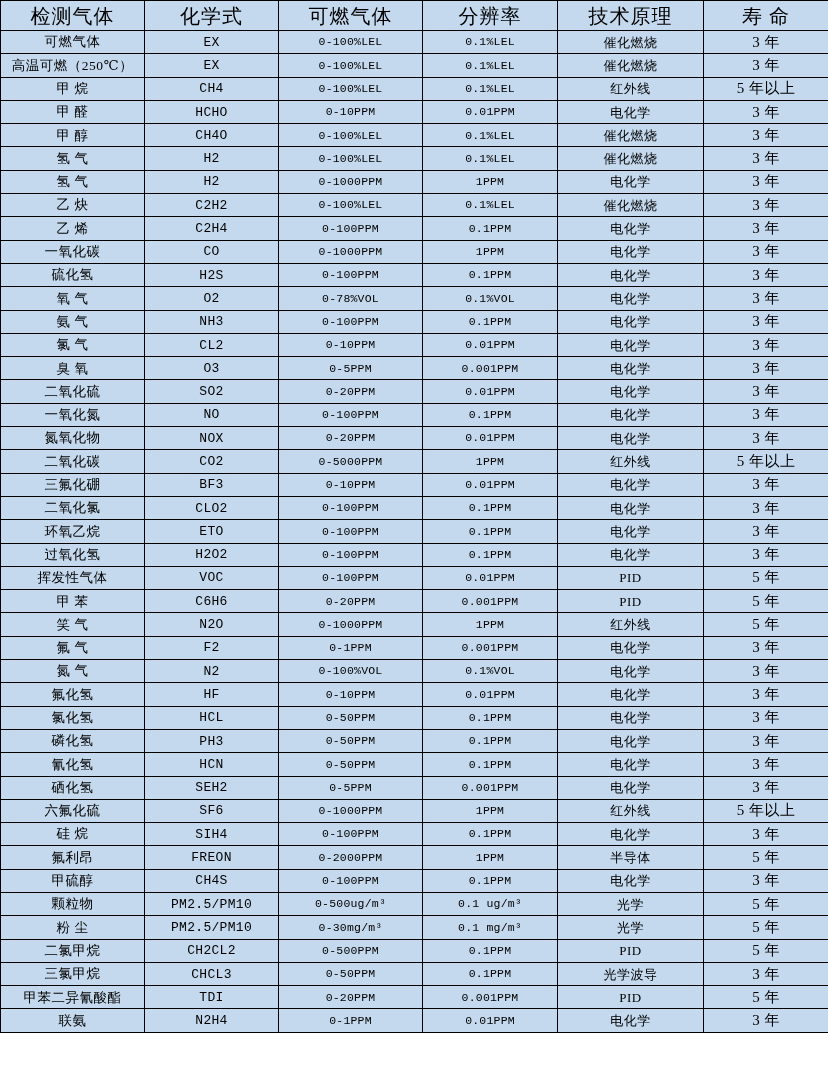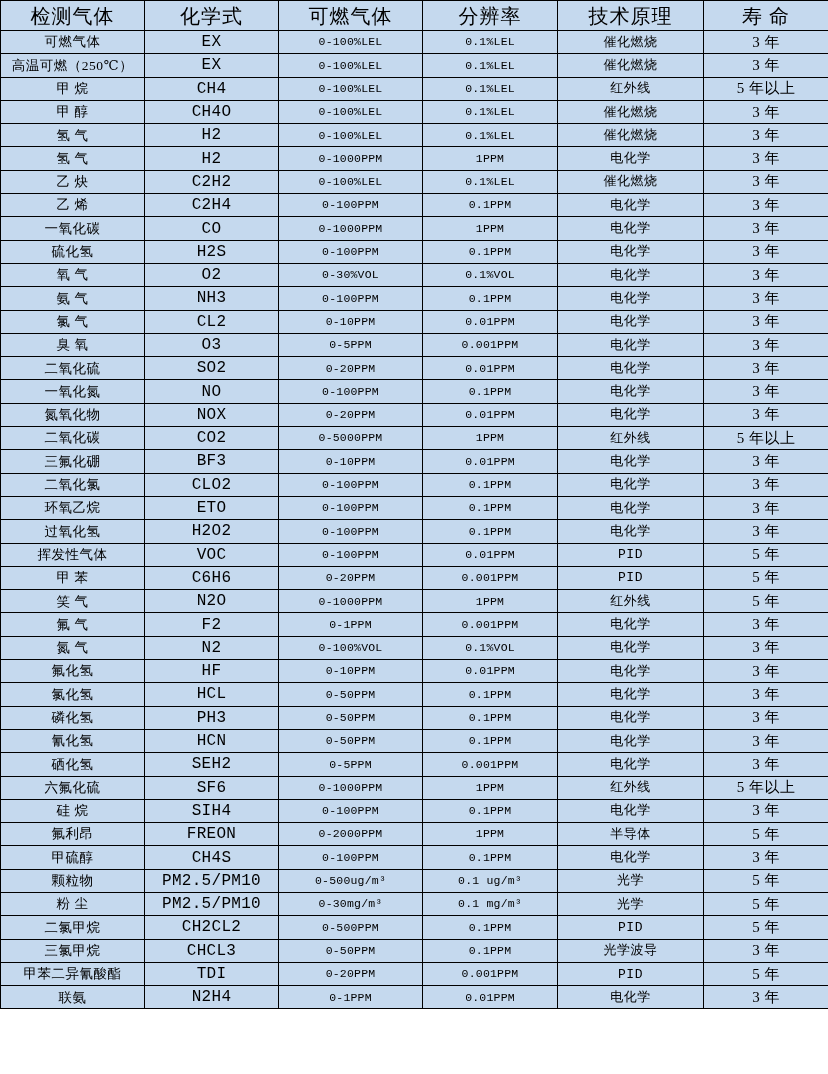--- a/index.html
+++ b/index.html
@@ -44,32 +44,31 @@
   col.c3 { width: 135px; }
   col.c4 { width: 146px; }
   col.c5 { width: 125px; }
 
   td.col-name {
     font-size: 13.5px;
     letter-spacing: 0.5px;
   }
   td.col-formula {
     font-family: "Liberation Mono", "DejaVu Sans Mono", monospace;
-    font-size: 16px;
+    font-size: 13px;
     letter-spacing: 0.3px;
   }
   td.col-range, td.col-res {
     font-family: "Liberation Mono", "DejaVu Sans Mono", monospace;
     font-size: 11.5px;
     letter-spacing: 0.2px;
   }
   td.col-tech {
     font-size: 13px;
     letter-spacing: 0.5px;
-    font-family: Liberation Mono, monospace;
   }
   td.col-life {
     font-size: 15px;
     letter-spacing: 0.5px;
   }
 </style>
 </head>
 <body>
 
 <table class="gas-table">
@@ -110,20 +109,28 @@
       </tr>
       <tr>
         <td class="col-name">甲 烷</td>
         <td class="col-formula">CH4</td>
         <td class="col-range">0-100%LEL</td>
         <td class="col-res">0.1%LEL</td>
         <td class="col-tech">红外线</td>
         <td class="col-life">5 年以上</td>
       </tr>
       <tr>
+        <td class="col-name">甲 醛</td>
+        <td class="col-formula">HCHO</td>
+        <td class="col-range">0-10PPM</td>
+        <td class="col-res">0.01PPM</td>
+        <td class="col-tech">电化学</td>
+        <td class="col-life">3 年</td>
+      </tr>
+      <tr>
         <td class="col-name">甲 醇</td>
         <td class="col-formula">CH4O</td>
         <td class="col-range">0-100%LEL</td>
         <td class="col-res">0.1%LEL</td>
         <td class="col-tech">催化燃烧</td>
         <td class="col-life">3 年</td>
       </tr>
       <tr>
         <td class="col-name">氢 气</td>
         <td class="col-formula">H2</td>
@@ -168,21 +175,21 @@
         <td class="col-name">硫化氢</td>
         <td class="col-formula">H2S</td>
         <td class="col-range">0-100PPM</td>
         <td class="col-res">0.1PPM</td>
         <td class="col-tech">电化学</td>
         <td class="col-life">3 年</td>
       </tr>
       <tr>
         <td class="col-name">氧 气</td>
         <td class="col-formula">O2</td>
-        <td class="col-range">0-30%VOL</td>
+        <td class="col-range">0-78%VOL</td>
         <td class="col-res">0.1%VOL</td>
         <td class="col-tech">电化学</td>
         <td class="col-life">3 年</td>
       </tr>
       <tr>
         <td class="col-name">氨 气</td>
         <td class="col-formula">NH3</td>
         <td class="col-range">0-100PPM</td>
         <td class="col-res">0.1PPM</td>
         <td class="col-tech">电化学</td>

